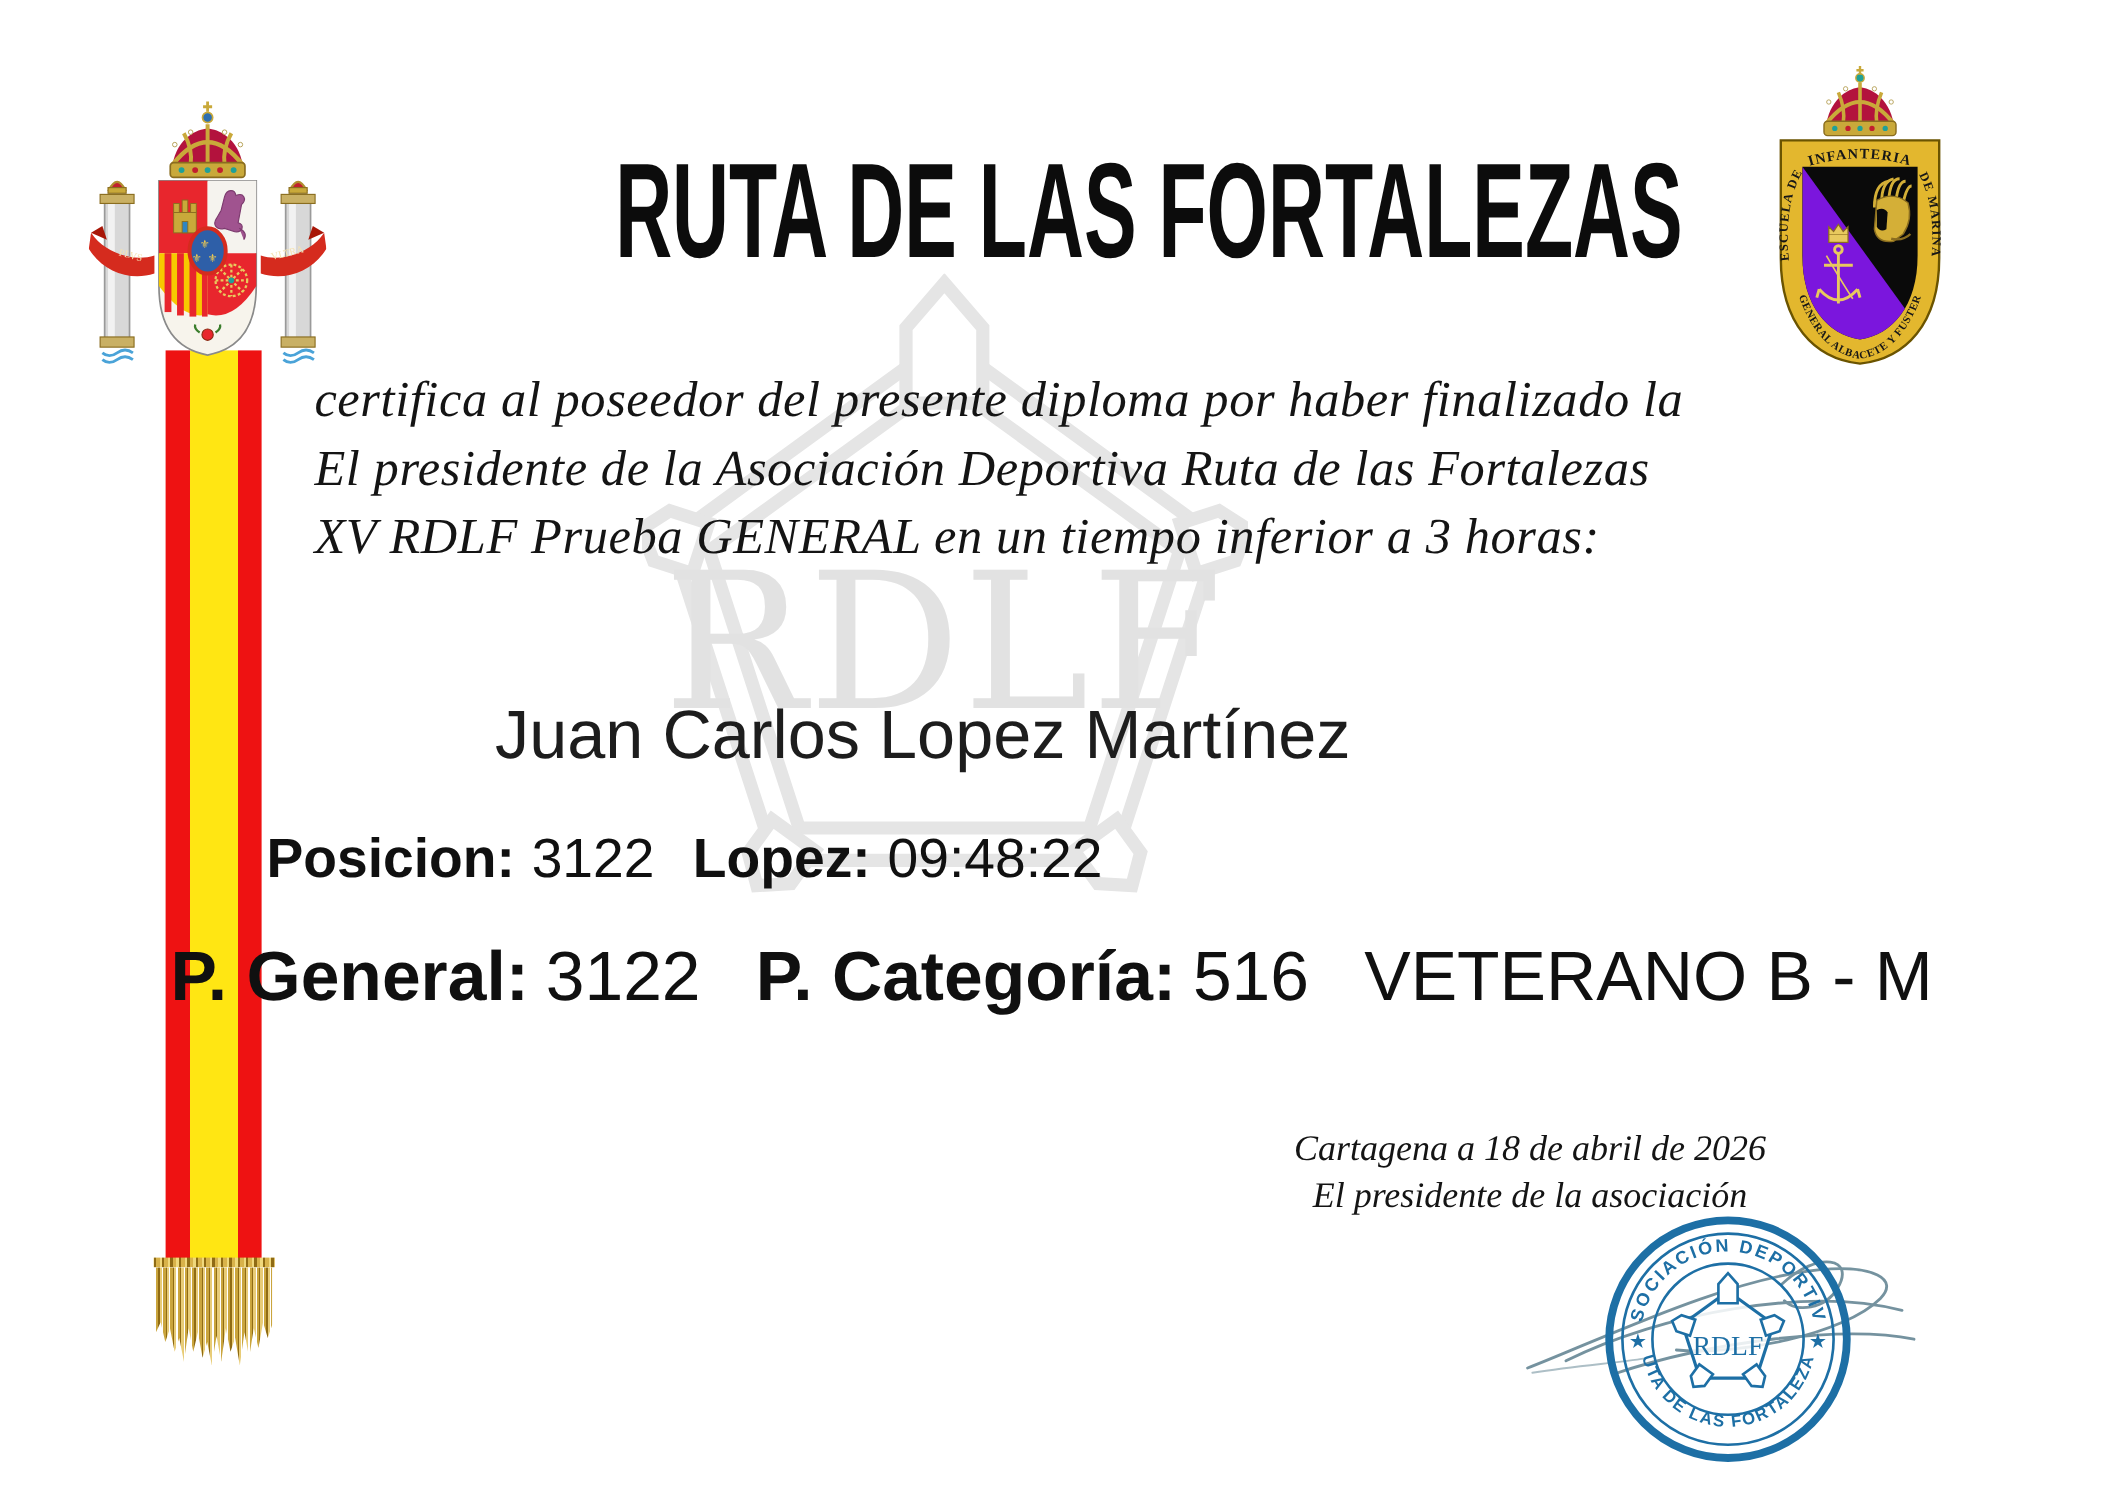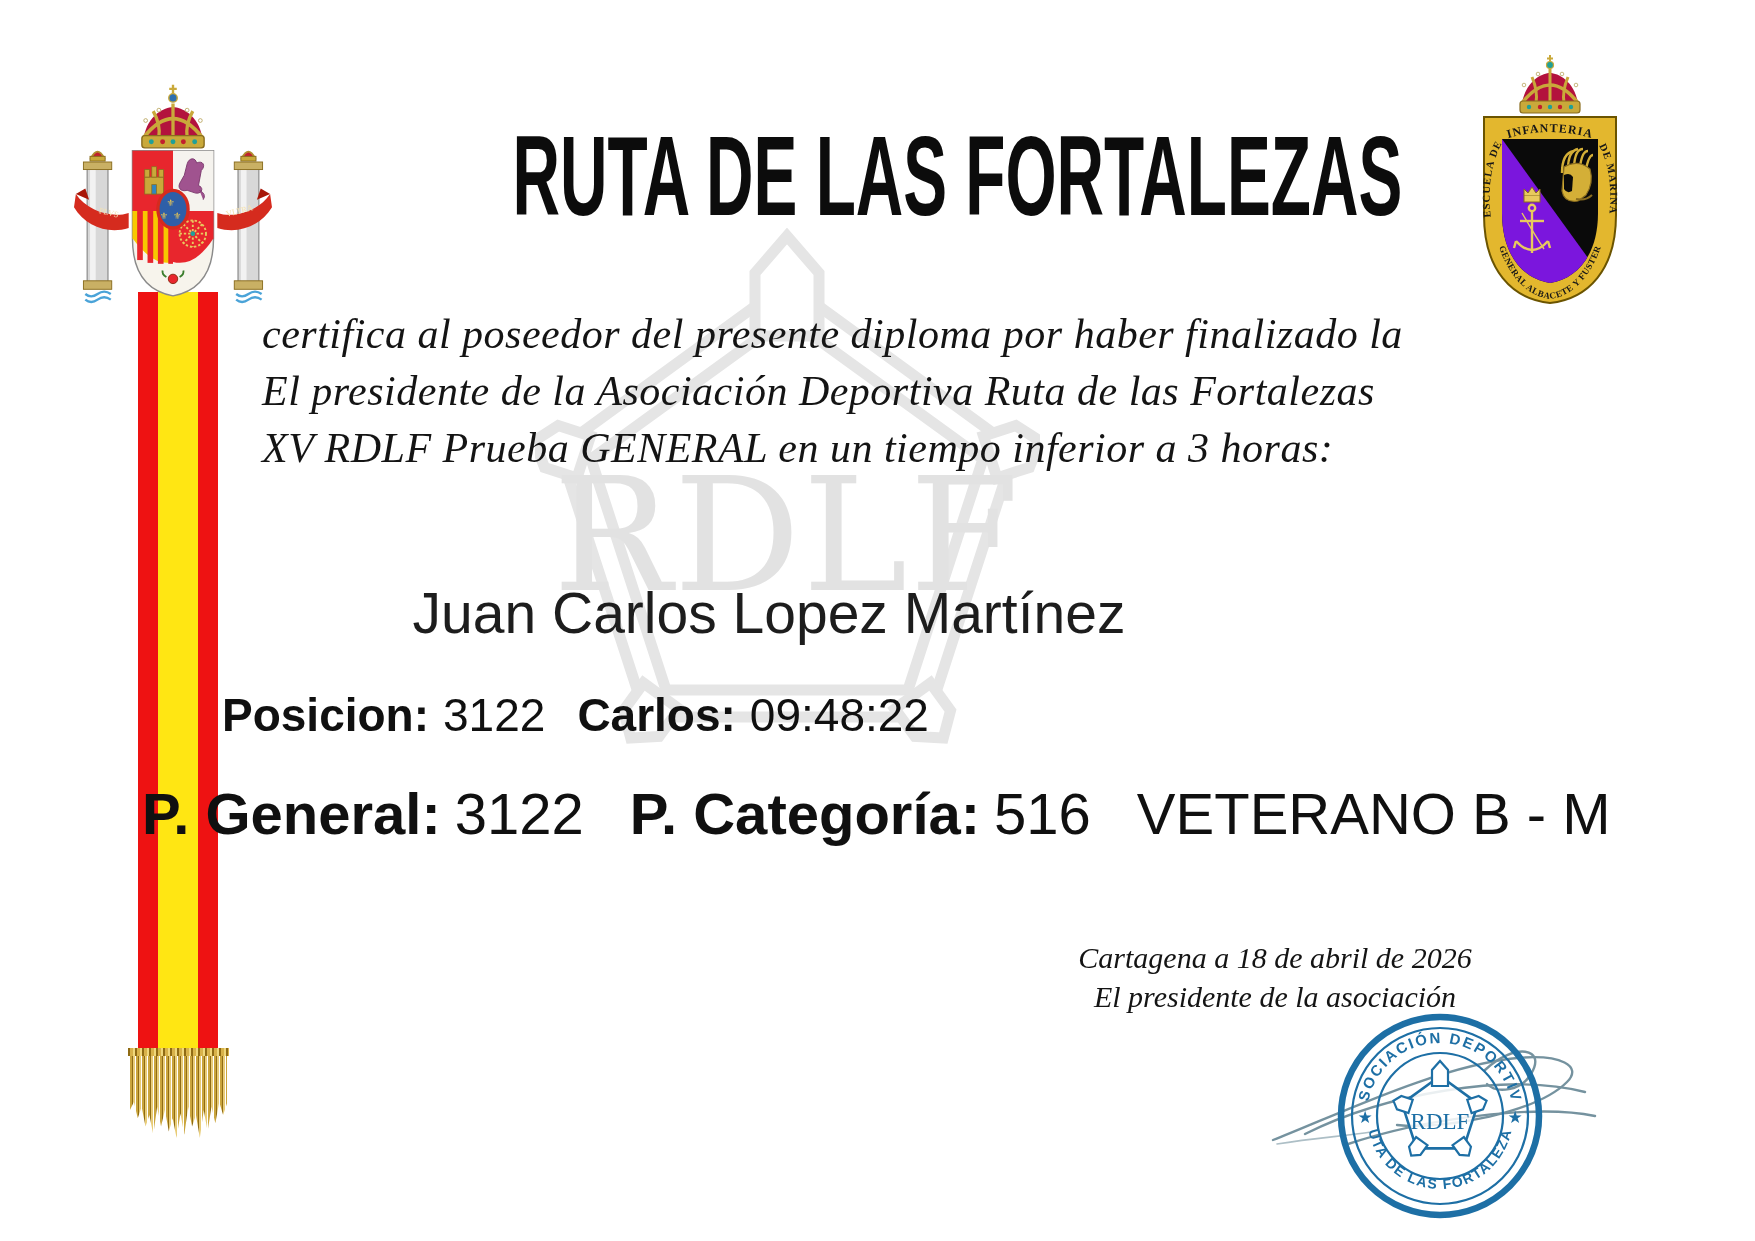--- a/index.html
+++ b/index.html
@@ -263,21 +263,21 @@
     <div>XV RDLF Prueba GENERAL en un tiempo inferior a 3 horas:</div>
   </div>
 
   <div class="name">Juan Carlos Lopez Martínez</div>
 
   <div class="stats-row">
     <span class="pair">
       <b>Posicion:</b><span class="val">3122</span>
     </span>
     <span class="pair">
-      <b>Carlos:</b><span class="val">09:48:22</span>
+      <b>Lopez:</b><span class="val">09:48:22</span>
     </span>
   </div>
 
   <div class="category-row">
     <span class="pair">
       <b>P. General:</b><span class="val">3122</span>
     </span>
     <span class="pair">
       <b>P. Categoría:</b><span class="val">516</span>
     </span>

